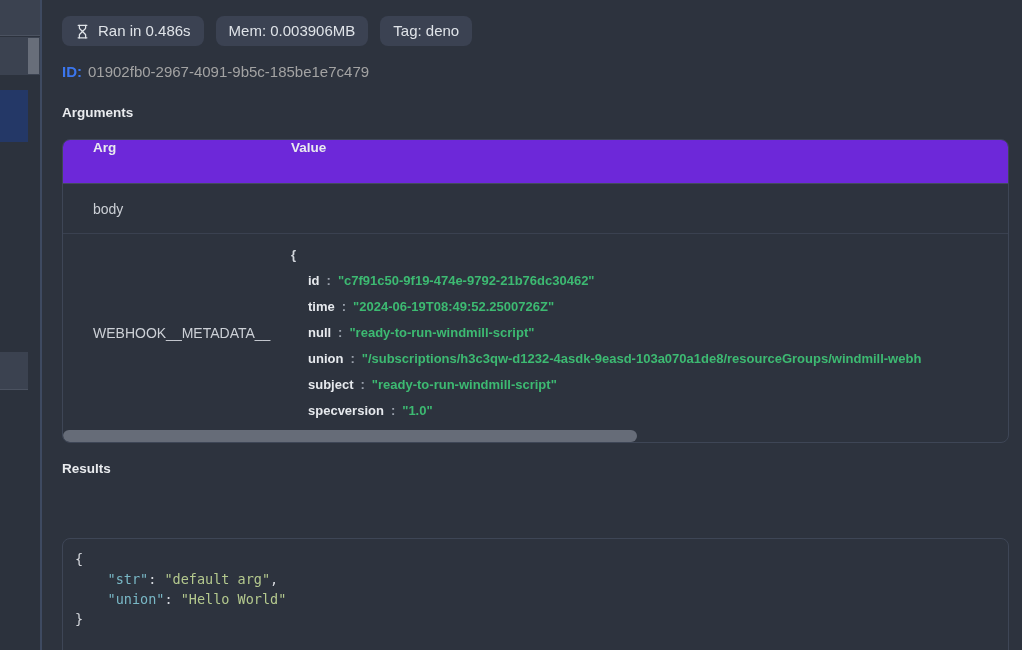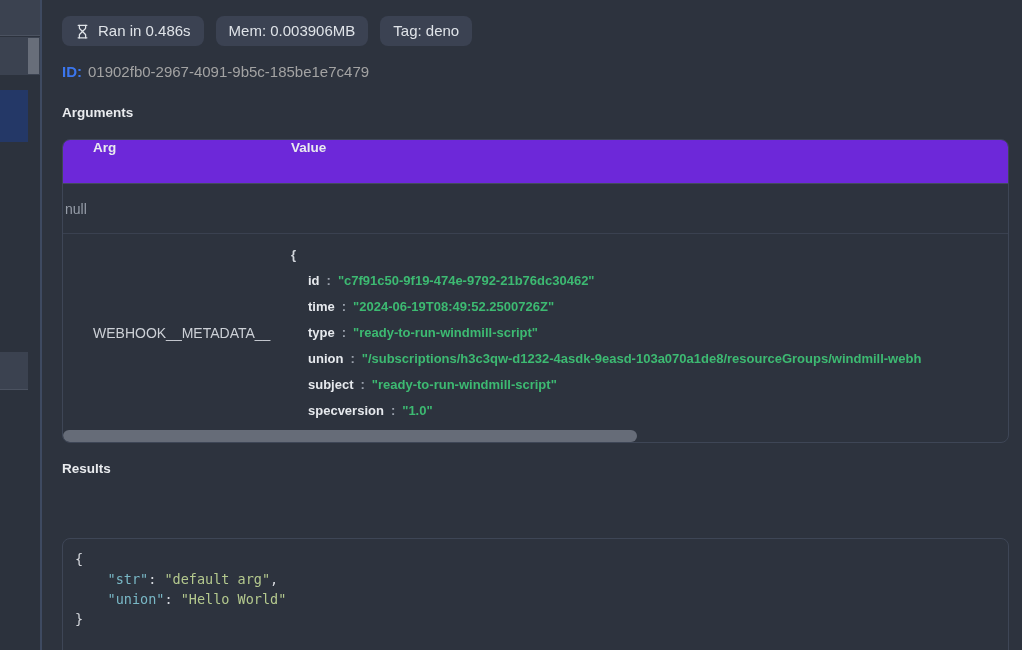--- a/index.html
+++ b/index.html
@@ -145,30 +145,30 @@
 
   <div class="section-title args-title">Arguments</div>
 
   <div class="args-table">
     <div class="t-header">
       <div class="col-arg">Arg</div>
       <div class="col-val">Value</div>
     </div>
 
     <div class="t-row row-body">
-      <div class="col-val null-val">null</div>
+      <div class="col-arg">body</div>
     </div>
 
     <div class="t-row row-webhook">
       <div class="col-arg">WEBHOOK__METADATA__</div>
       <div class="col-val obj-view">
         <div class="obj-line">{</div>
         <div class="obj-line obj-entry"><span class="obj-key">id</span><span class="obj-colon">:</span><span class="obj-str">"c7f91c50-9f19-474e-9792-21b76dc30462"</span></div>
         <div class="obj-line obj-entry"><span class="obj-key">time</span><span class="obj-colon">:</span><span class="obj-str">"2024-06-19T08:49:52.2500726Z"</span></div>
-        <div class="obj-line obj-entry"><span class="obj-key">type</span><span class="obj-colon">:</span><span class="obj-str">"ready-to-run-windmill-script"</span></div>
+        <div class="obj-line obj-entry"><span class="obj-key">null</span><span class="obj-colon">:</span><span class="obj-str">"ready-to-run-windmill-script"</span></div>
         <div class="obj-line obj-entry"><span class="obj-key">union</span><span class="obj-colon">:</span><span class="obj-str">"/subscriptions/h3c3qw-d1232-4asdk-9easd-103a070a1de8/resourceGroups/windmill-webh</span></div>
         <div class="obj-line obj-entry"><span class="obj-key">subject</span><span class="obj-colon">:</span><span class="obj-str">"ready-to-run-windmill-script"</span></div>
         <div class="obj-line obj-entry"><span class="obj-key">specversion</span><span class="obj-colon">:</span><span class="obj-str">"1.0"</span></div>
       </div>
     </div>
 
     <div class="t-scrollbar">
       <div class="t-scroll-thumb"></div>
     </div>
   </div>

